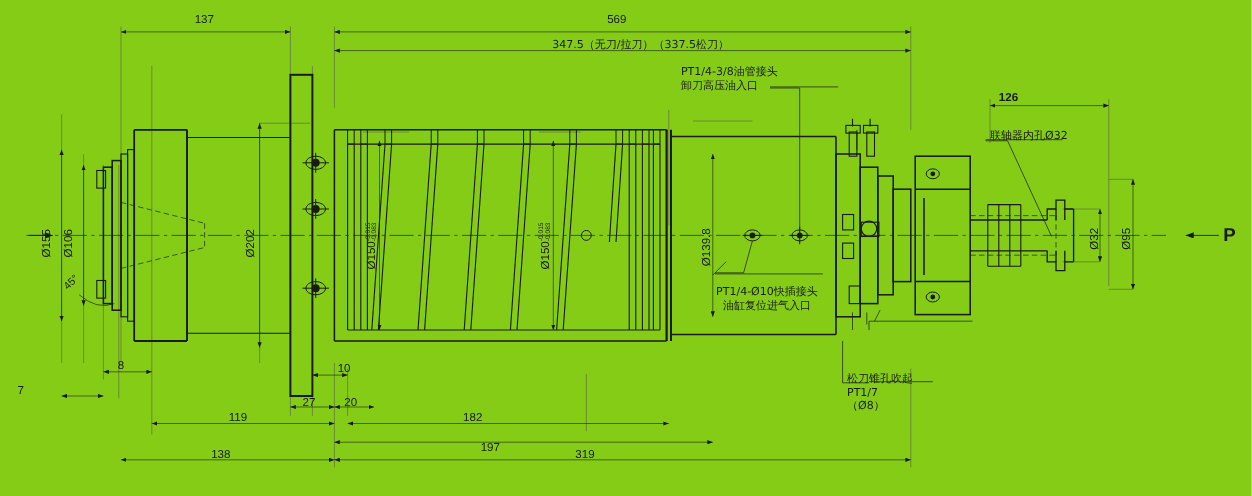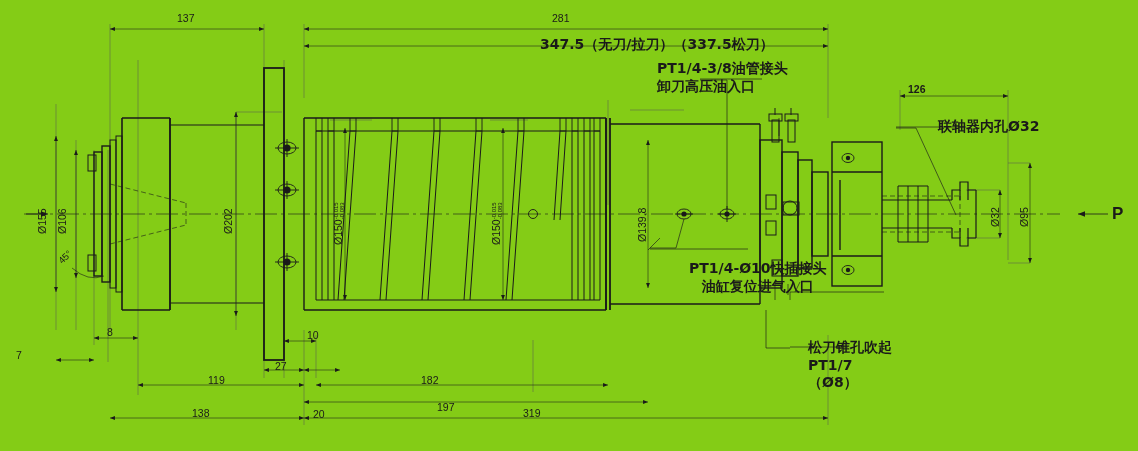--- a/index.html
+++ b/index.html
@@ -1,21 +1,21 @@
 <!DOCTYPE html>
 <html><head>
 <meta charset="utf-8">
 <style>
   html,body{margin:0;padding:0;background:#ffffff;}
   body{font-family:"Liberation Sans","DejaVu Sans",sans-serif;}
   #sheet{position:relative;width:1138px;height:451px;background:#84cc16;overflow:hidden;}
   #sheet svg{position:absolute;left:0;top:0;}
   .lbl{position:absolute;font-size:10.5px;color:#1a1a1a;white-space:nowrap;line-height:1.25;}
   .lbl.small{font-size:9.5px;}
-  .lbl.cjk{font-family:"DejaVu Sans",sans-serif;font-size:14px;font-weight:bold;margin-left:38px;}
+  .lbl.cjk{font-family:"DejaVu Sans",sans-serif;font-size:10px;font-weight:normal;}
   .lbl.vert{transform:rotate(-90deg);transform-origin:left top;}
   .lbl.big{font-size:17px;font-weight:bold;}
   .tol{display:inline-block;font-size:6px;line-height:1.02;vertical-align:middle;text-align:left;}
 </style>
 </head>
 <body>
 
 <div id="sheet">
 
 <svg width="1138" height="451" viewBox="0 0 1138 451">
@@ -302,29 +302,29 @@
       <line x1="700" y1="79" x2="762" y2="79"></line>
     </g>
 
     <g stroke-width="0.6">
       <path d="M72,268 Q88,282 104,276"></path>
     </g>
   </g>
 </svg>
 
 <div class="lbl" style="left:177px;top:12px;">137</div>
-<div class="lbl" style="left:552px;top:12px;">281</div>
+<div class="lbl" style="left:552px;top:12px;">569</div>
 <div class="lbl cjk" style="left:502px;top:36px;">347.5（无刀/拉刀）（337.5松刀）</div>
 <div class="lbl" style="left:908px;top:83px;font-weight:bold;">126</div>
 
 <div class="lbl" style="left:107px;top:326px;">8</div>
 <div class="lbl" style="left:16px;top:349px;">7</div>
 <div class="lbl" style="left:307px;top:329px;">10</div>
 <div class="lbl" style="left:275px;top:360px;">27</div>
-<div class="lbl" style="left:313px;top:360px;margin-top:48px;">20</div>
+<div class="lbl" style="left:313px;top:360px;">20</div>
 <div class="lbl" style="left:208px;top:374px;">119</div>
 <div class="lbl" style="left:421px;top:374px;">182</div>
 <div class="lbl" style="left:437px;top:401px;">197</div>
 <div class="lbl" style="left:192px;top:407px;">138</div>
 <div class="lbl" style="left:523px;top:407px;">319</div>
 
 <div class="lbl vert" style="left:36px;top:234px;">Ø155</div>
 <div class="lbl vert" style="left:56px;top:234px;">Ø106</div>
 <div class="lbl vert" style="left:222px;top:234px;">Ø202</div>
 <div class="lbl vert" style="left:636px;top:242px;">Ø139.8</div>

